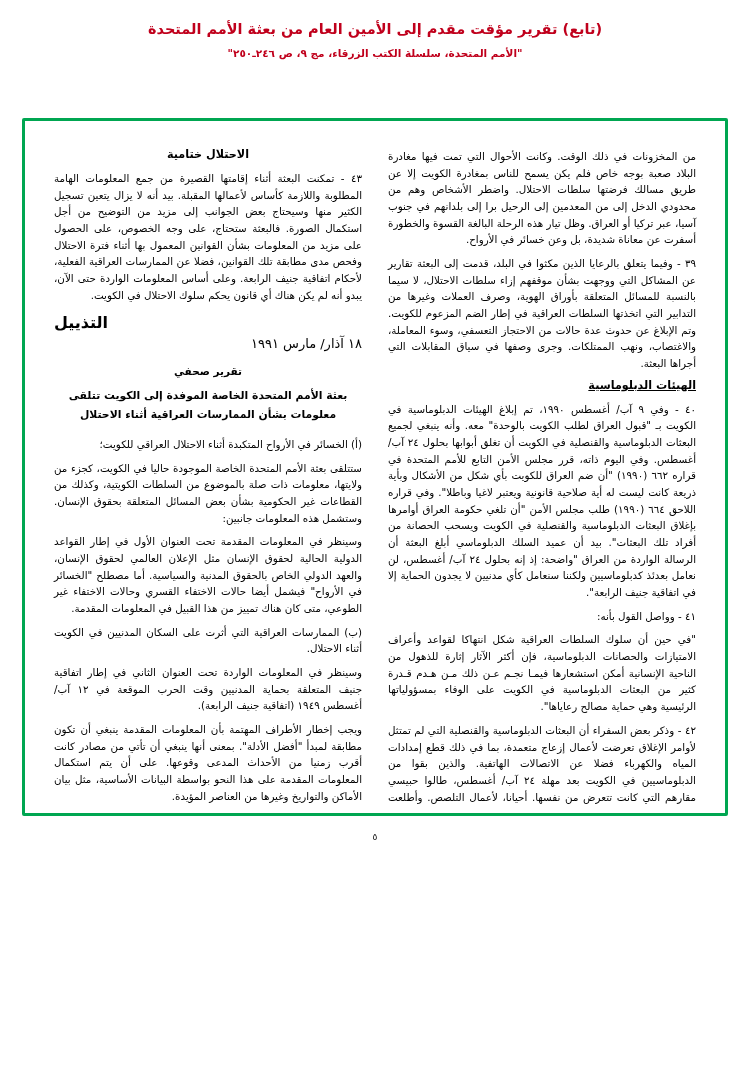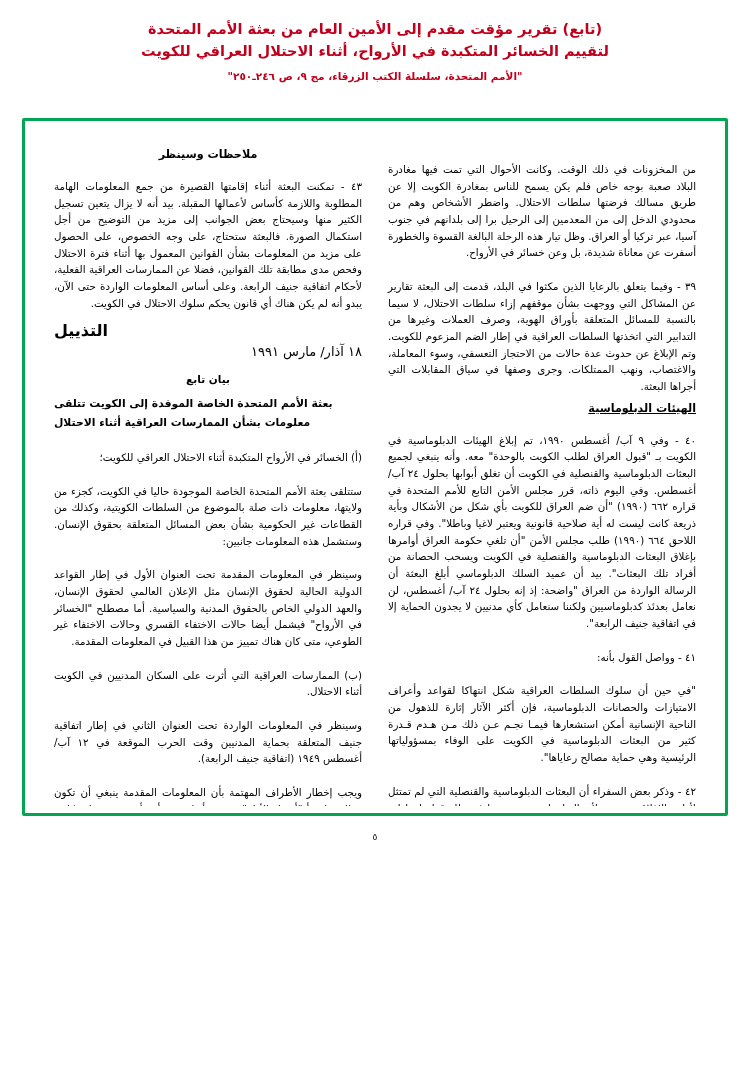--- a/index.html
+++ b/index.html
@@ -62,21 +62,21 @@
     box-sizing: border-box;
   }
   .col {
     flex: 1 1 50%;
     box-sizing: border-box;
   }
   .col-divider-left {
     
   }
   p.par {
-    margin: 17px 0 7px 0;
+    margin: 4px 0 7px 0;
     font-size: 10.3px;
     line-height: 1.62;
     text-align: justify;
     text-justify: inter-word;
     color: #000;
   }
   h3.sec {
     margin: 4px 0 9px 0;
     font-size: 11.2px;
     font-weight: bold;
@@ -100,21 +100,21 @@
   }
   .press-label {
     font-size: 10.5px;
     font-weight: bold;
     text-align: center;
     margin: 10px 0 10px 0;
   }
   .press-title {
     font-size: 10.8px;
     font-weight: bold;
-    text-align: left;
+    text-align: center;
     line-height: 1.7;
     margin: 0 0 12px 0;
   }
   .rule {
     width: 150px;
     height: 2px;
     background: #000;
     margin: 12px auto 0 auto;
   }
   .footer-num {
@@ -127,44 +127,43 @@
     color: #000;
   }
 </style>
 </head>
 <body>
 
 <div class="page">
 
   <div class="header">
     <div class="title-line">(تابع) تقرير مؤقت مقدم إلى الأمين العام من بعثة الأمم المتحدة</div>
-    <div class="title-line">لتقييم الخسائر المتكبدة في الأرواح، أثناء الاحتلال العراقي للكويت</div>
     <div class="source-line">"الأمم المتحدة، سلسلة الكتب الزرقاء، مج ٩، ص ٢٤٦ـ٢٥٠"</div>
   </div>
 
   <div class="frame">
     <div class="frame-inner">
       <div class="columns">
 
         <div class="col">
           <p class="par">من المخزونات في ذلك الوقت. وكانت الأحوال التي تمت فيها مغادرة البلاد صعبة بوجه خاص فلم يكن يسمح للناس بمغادرة الكويت إلا عن طريق مسالك فرضتها سلطات الاحتلال. واضطر الأشخاص وهم من محدودي الدخل إلى من المعدمين إلى الرحيل برا إلى بلدانهم في جنوب آسيا، عبر تركيا أو العراق. وظل تيار هذه الرحلة البالغة القسوة والخطورة أسفرت عن معاناة شديدة، بل وعن خسائر في الأرواح.</p>
           <p class="par">٣٩ - وفيما يتعلق بالرعايا الذين مكثوا في البلد، قدمت إلى البعثة تقارير عن المشاكل التي ووجهت بشأن موقفهم إزاء سلطات الاحتلال، لا سيما بالنسبة للمسائل المتعلقة بأوراق الهوية، وصرف العملات وغيرها من التدابير التي اتخذتها السلطات العراقية في إطار الضم المزعوم للكويت. وتم الإبلاغ عن حدوث عدة حالات من الاحتجاز التعسفي، وسوء المعاملة، والاغتصاب، ونهب الممتلكات. وجرى وصفها في سياق المقابلات التي أجراها البعثة.</p>
           <h3 class="sec right">الهيئات الدبلوماسية</h3>
           <p class="par">٤٠ - وفي ٩ آب/ أغسطس ١٩٩٠، تم إبلاغ الهيئات الدبلوماسية في الكويت بـ "قبول العراق لطلب الكويت بالوحدة" معه. وأنه ينبغي لجميع البعثات الدبلوماسية والقنصلية في الكويت أن تغلق أبوابها بحلول ٢٤ آب/ أغسطس. وفي اليوم ذاته، قرر مجلس الأمن التابع للأمم المتحدة في قراره ٦٦٢ (١٩٩٠) "أن ضم العراق للكويت بأي شكل من الأشكال وبأية ذريعة كانت ليست له أية صلاحية قانونية ويعتبر لاغيا وباطلا". وفي قراره اللاحق ٦٦٤ (١٩٩٠) طلب مجلس الأمن "أن تلغي حكومة العراق أوامرها بإغلاق البعثات الدبلوماسية والقنصلية في الكويت ويسحب الحصانة من أفراد تلك البعثات". بيد أن عميد السلك الدبلوماسي أبلغ البعثة أن الرسالة الواردة من العراق "واضحة: إذ إنه بحلول ٢٤ آب/ أغسطس، لن نعامل بعدئذ كدبلوماسيين ولكننا سنعامل كأي مدنيين لا يجدون الحماية إلا في اتفاقية جنيف الرابعة".</p>
           <p class="par">٤١ - وواصل القول بأنه:</p>
           <p class="par">"في حين أن سلوك السلطات العراقية شكل انتهاكا لقواعد وأعراف الامتيازات والحصانات الدبلوماسية، فإن أكثر الآثار إثارة للذهول من الناحية الإنسانية أمكن استشعارها فيمـا نجـم عـن ذلك مـن هـدم قـدرة كثير من البعثات الدبلوماسية في الكويت على الوفاء بمسؤولياتها الرئيسية وهي حماية مصالح رعاياها".</p>
           <p class="par">٤٢ - وذكر بعض السفراء أن البعثات الدبلوماسية والقنصلية التي لم تمتثل لأوامر الإغلاق تعرضت لأعمال إزعاج متعمدة، بما في ذلك قطع إمدادات المياه والكهرباء فضلا عن الاتصالات الهاتفية. والذين بقوا من الدبلوماسيين في الكويت بعد مهلة ٢٤ آب/ أغسطس، طالوا حبيسي مقارهم التي كانت تتعرض من نفسها. أحيانا، لأعمال التلصص. وأطلعت البعثة على عمليات اقتحام بالقوة لمساكن دبلوماسية محددة، حيث انتهكت امتيازات وحصانات دبلوماسيين على أرفع مستوى.</p>
         </div>
 
         <div class="col col-divider-left">
-          <h3 class="sec">ملاحظات وسينظر</h3>
+          <h3 class="sec">الاحتلال ختامية</h3>
           <p class="par">٤٣ - تمكنت البعثة أثناء إقامتها القصيرة من جمع المعلومات الهامة المطلوبة واللازمة كأساس لأعمالها المقبلة. بيد أنه لا يزال يتعين تسجيل الكثير منها وسيحتاج بعض الجوانب إلى مزيد من التوضيح من أجل استكمال الصورة. فالبعثة ستحتاج، على وجه الخصوص، على الحصول على مزيد من المعلومات بشأن القوانين المعمول بها أثناء فترة الاحتلال وفحص مدى مطابقة تلك القوانين، فضلا عن الممارسات العراقية الفعلية، لأحكام اتفاقية جنيف الرابعة. وعلى أساس المعلومات الواردة حتى الآن، يبدو أنه لم يكن هناك أي قانون يحكم سلوك الاحتلال في الكويت.</p>
           <div class="sign">التذييل</div>
           <div class="date">١٨ آذار/ مارس ١٩٩١</div>
-          <div class="press-label">بيان تابع</div>
+          <div class="press-label">تقرير صحفي</div>
           <div class="press-title">
             <div>بعثة الأمم المتحدة الخاصة الموفدة إلى الكويت تتلقى</div>
             <div>معلومات بشأن الممارسات العراقية أثناء الاحتلال</div>
           </div>
           <p class="par">(أ)   الخسائر في الأرواح المتكبدة أثناء الاحتلال العراقي للكويت؛</p>
           <p class="par">ستتلقى بعثة الأمم المتحدة الخاصة الموجودة حاليا في الكويت، كجزء من ولايتها، معلومات ذات صلة بالموضوع من السلطات الكويتية، وكذلك من القطاعات غير الحكومية بشأن بعض المسائل المتعلقة بحقوق الإنسان. وستشمل هذه المعلومات جانبين:</p>
           <p class="par">وسينظر في المعلومات المقدمة تحت العنوان الأول في إطار القواعد الدولية الحالية لحقوق الإنسان مثل الإعلان العالمي لحقوق الإنسان، والعهد الدولي الخاص بالحقوق المدنية والسياسية. أما مصطلح "الخسائر في الأرواح" فيشمل أيضا حالات الاختفاء القسري وحالات الاختفاء غير الطوعي، متى كان هناك تمييز من هذا القبيل في المعلومات المقدمة.</p>
           <p class="par">(ب)   الممارسات العراقية التي أثرت على السكان المدنيين في الكويت أثناء الاحتلال.</p>
           <p class="par">وسينظر في المعلومات الواردة تحت العنوان الثاني في إطار اتفاقية جنيف المتعلقة بحماية المدنيين وقت الحرب الموقعة في ١٢ آب/ أغسطس ١٩٤٩ (اتفاقية جنيف الرابعة).</p>
           <p class="par">ويجب إخطار الأطراف المهتمة بأن المعلومات المقدمة ينبغي أن تكون مطابقة لمبدأ "أفضل الأدلة". بمعنى أنها ينبغي أن تأتي من مصادر كانت أقرب زمنيا من الأحداث المدعى وقوعها. على أن يتم استكمال المعلومات المقدمة على هذا النحو بواسطة البيانات الأساسية، مثل بيان الأماكن والتواريخ وغيرها من العناصر المؤيدة.</p>

